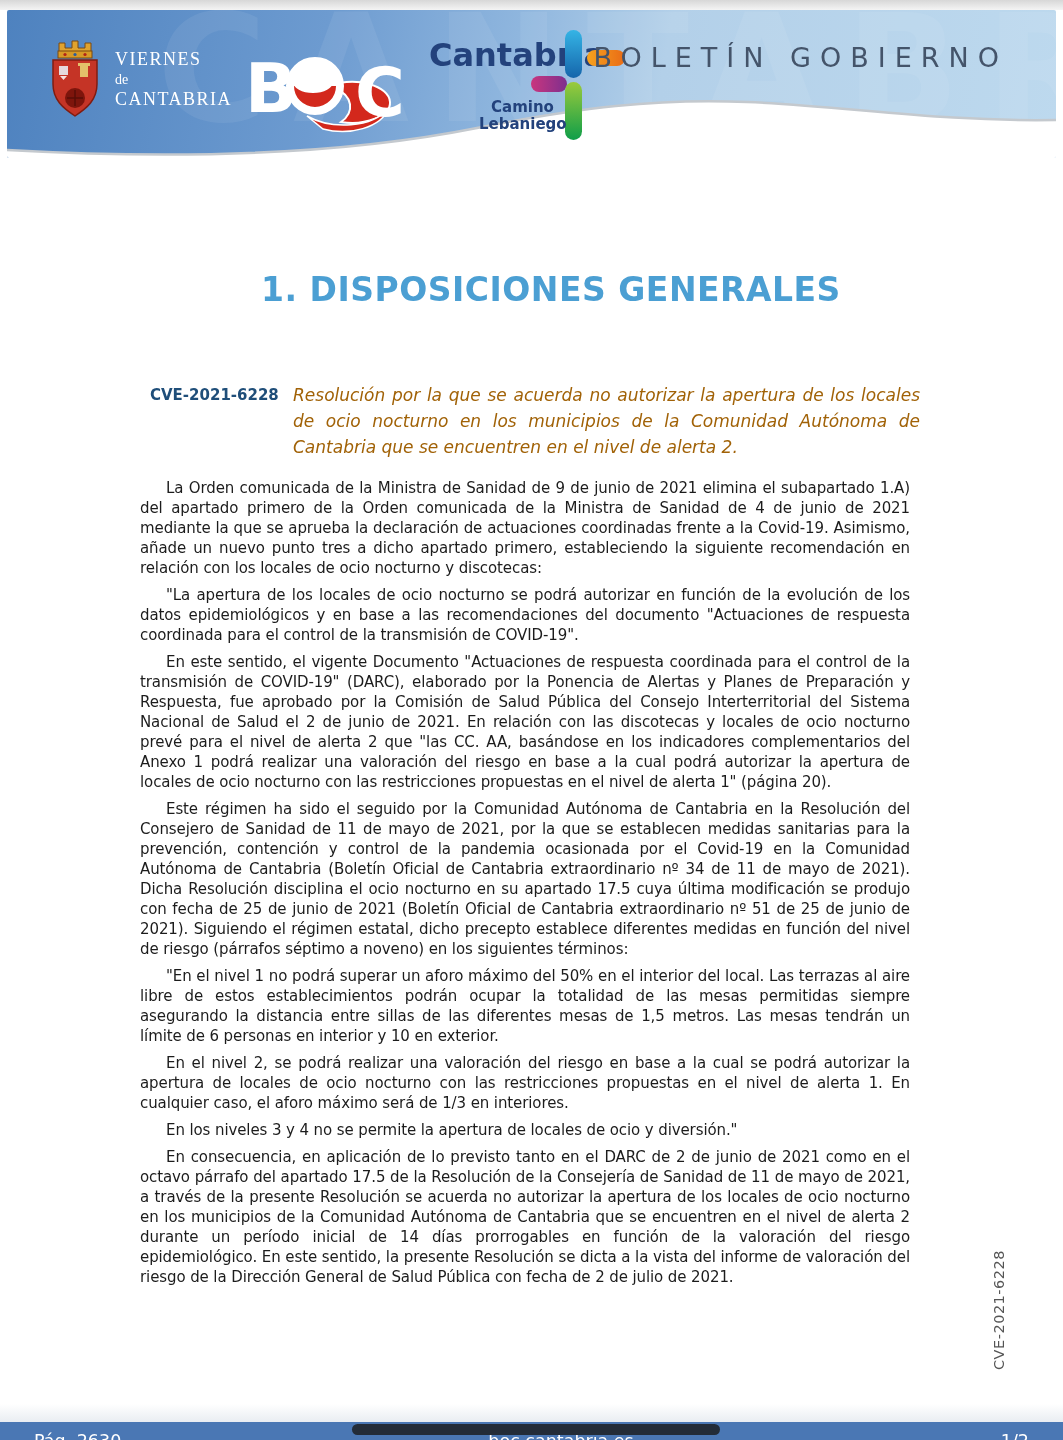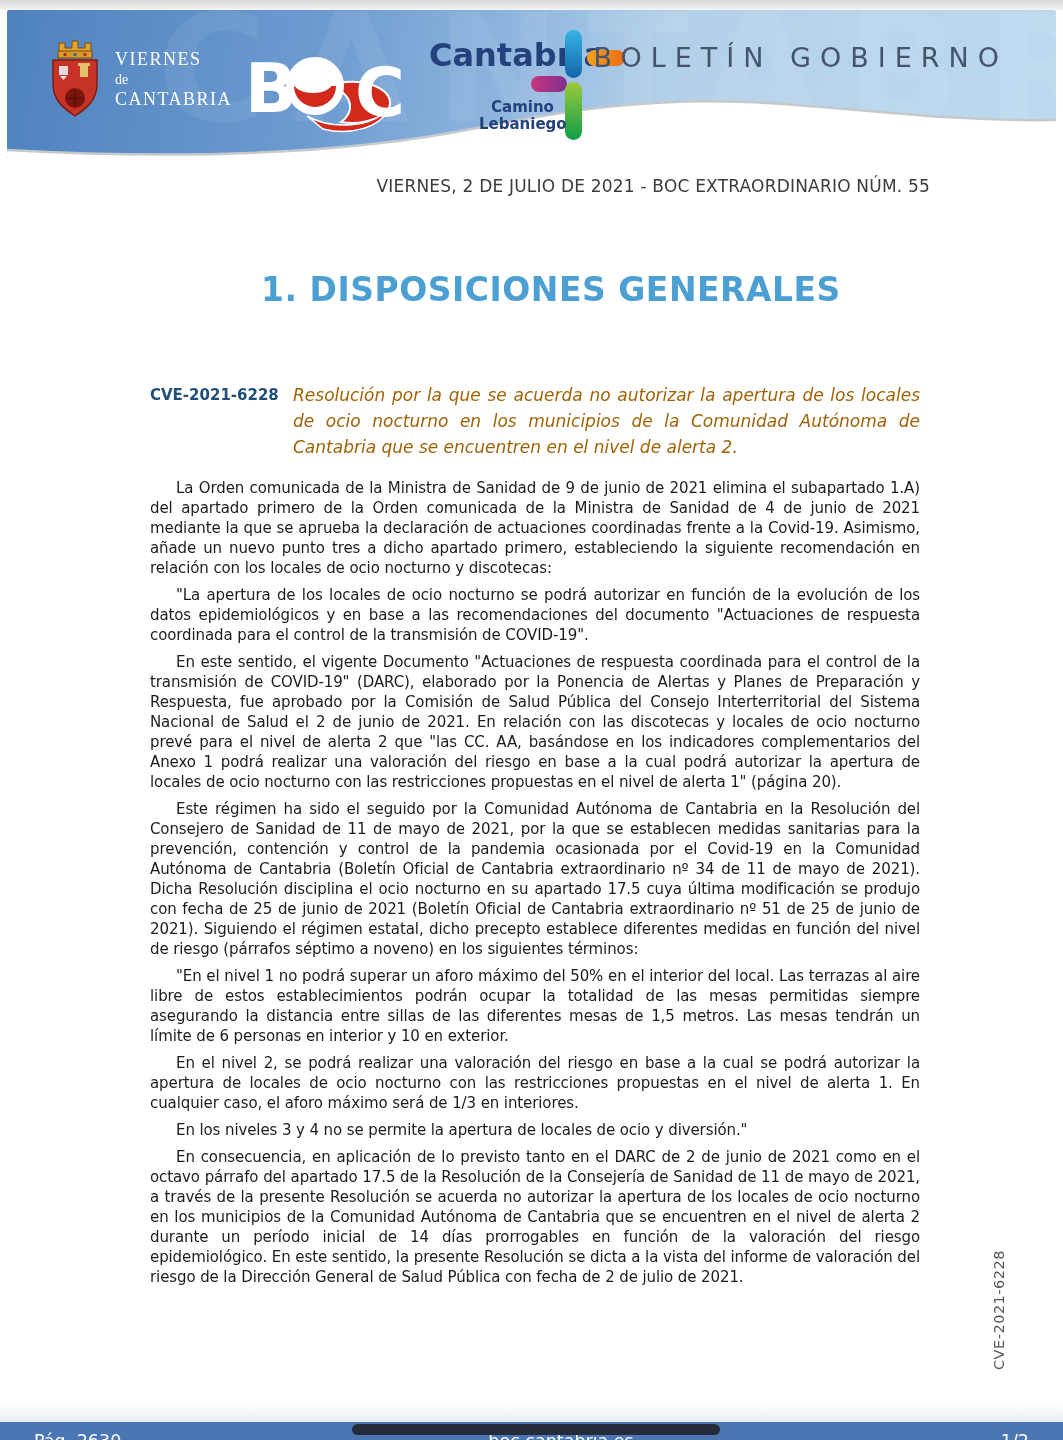--- a/index.html
+++ b/index.html
@@ -48,21 +48,21 @@
     font-size:22px;font-weight:bold;color:#4b9fd3;letter-spacing:0.5px;
   }
   
   .cve-row{position:absolute;left:150px;top:382px;width:770px;}
   .cve-label{position:absolute;left:0;top:4px;font-size:15px;font-weight:bold;color:#1f4e79;}
   .res-title{
     margin:0 0 0 143px;font-size:17px;font-style:italic;color:#a16207;
     line-height:26px;text-align:justify;
   }
   
-  .body-text{position:absolute;left:150px;top:478px;width:770px;color:#1c1c1c;}
+  .body-text{position:absolute;left:140px;top:478px;width:770px;color:#1c1c1c;}
   .body-text p{
     margin:0 0 7px 0;font-size:15px;line-height:20px;text-align:justify;
     text-indent:26px;letter-spacing:-0.1px;
   }
   
   .cve-vertical{
     position:absolute;right:56px;top:1248px;height:122px;
     writing-mode:vertical-rl;transform:rotate(180deg);
     font-size:14.5px;color:#555555;letter-spacing:0.5px;
   }
@@ -161,21 +161,20 @@
         <text x="64" y="88" font-size="15" font-weight="bold" fill="#23427c">Camino</text>
         <text x="52" y="105" font-size="15" font-weight="bold" fill="#23427c">Lebaniego</text>
       </svg>
     </div>
 
     <div class="bulletin-title">
       <div class="bl1">BOLETÍN GOBIERNO</div>
     </div>
   </header>
 
-  <div class="dateline">VIERNES, 2 DE JULIO DE 2021 - BOC EXTRAORDINARIO NÚM. 55</div>
 
   <h1 class="main-title">1. DISPOSICIONES GENERALES</h1>
 
   <div class="cve-row">
     <span class="cve-label">CVE-2021-6228</span>
     <p class="res-title">Resolución por la que se acuerda no autorizar la apertura de los locales de ocio nocturno en los municipios de la Comunidad Autónoma de Cantabria que se encuentren en el nivel de alerta 2.</p>
   </div>
 
   <main class="body-text">
     <p>La Orden comunicada de la Ministra de Sanidad de 9 de junio de 2021 elimina el subapartado 1.A) del apartado primero de la Orden comunicada de la Ministra de Sanidad de 4 de junio de 2021 mediante la que se aprueba la declaración de actuaciones coordinadas frente a la Covid-19. Asimismo, añade un nuevo punto tres a dicho apartado primero, estableciendo la siguiente recomendación en relación con los locales de ocio nocturno y discotecas:</p>

